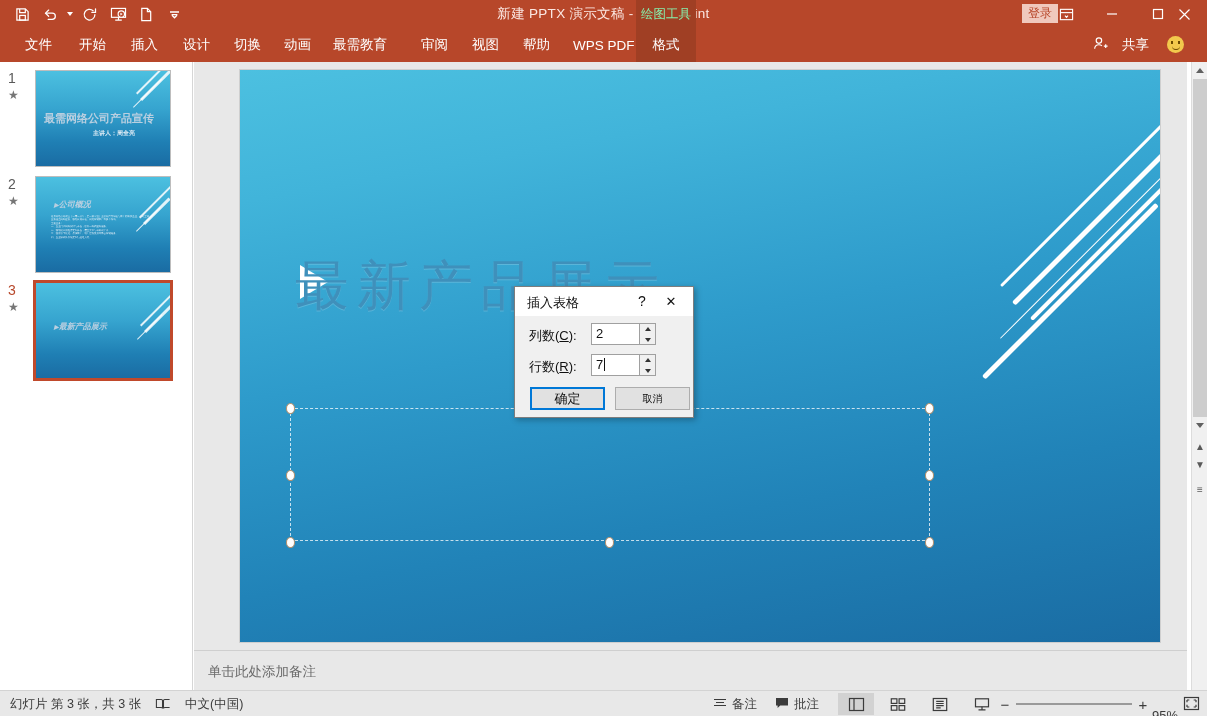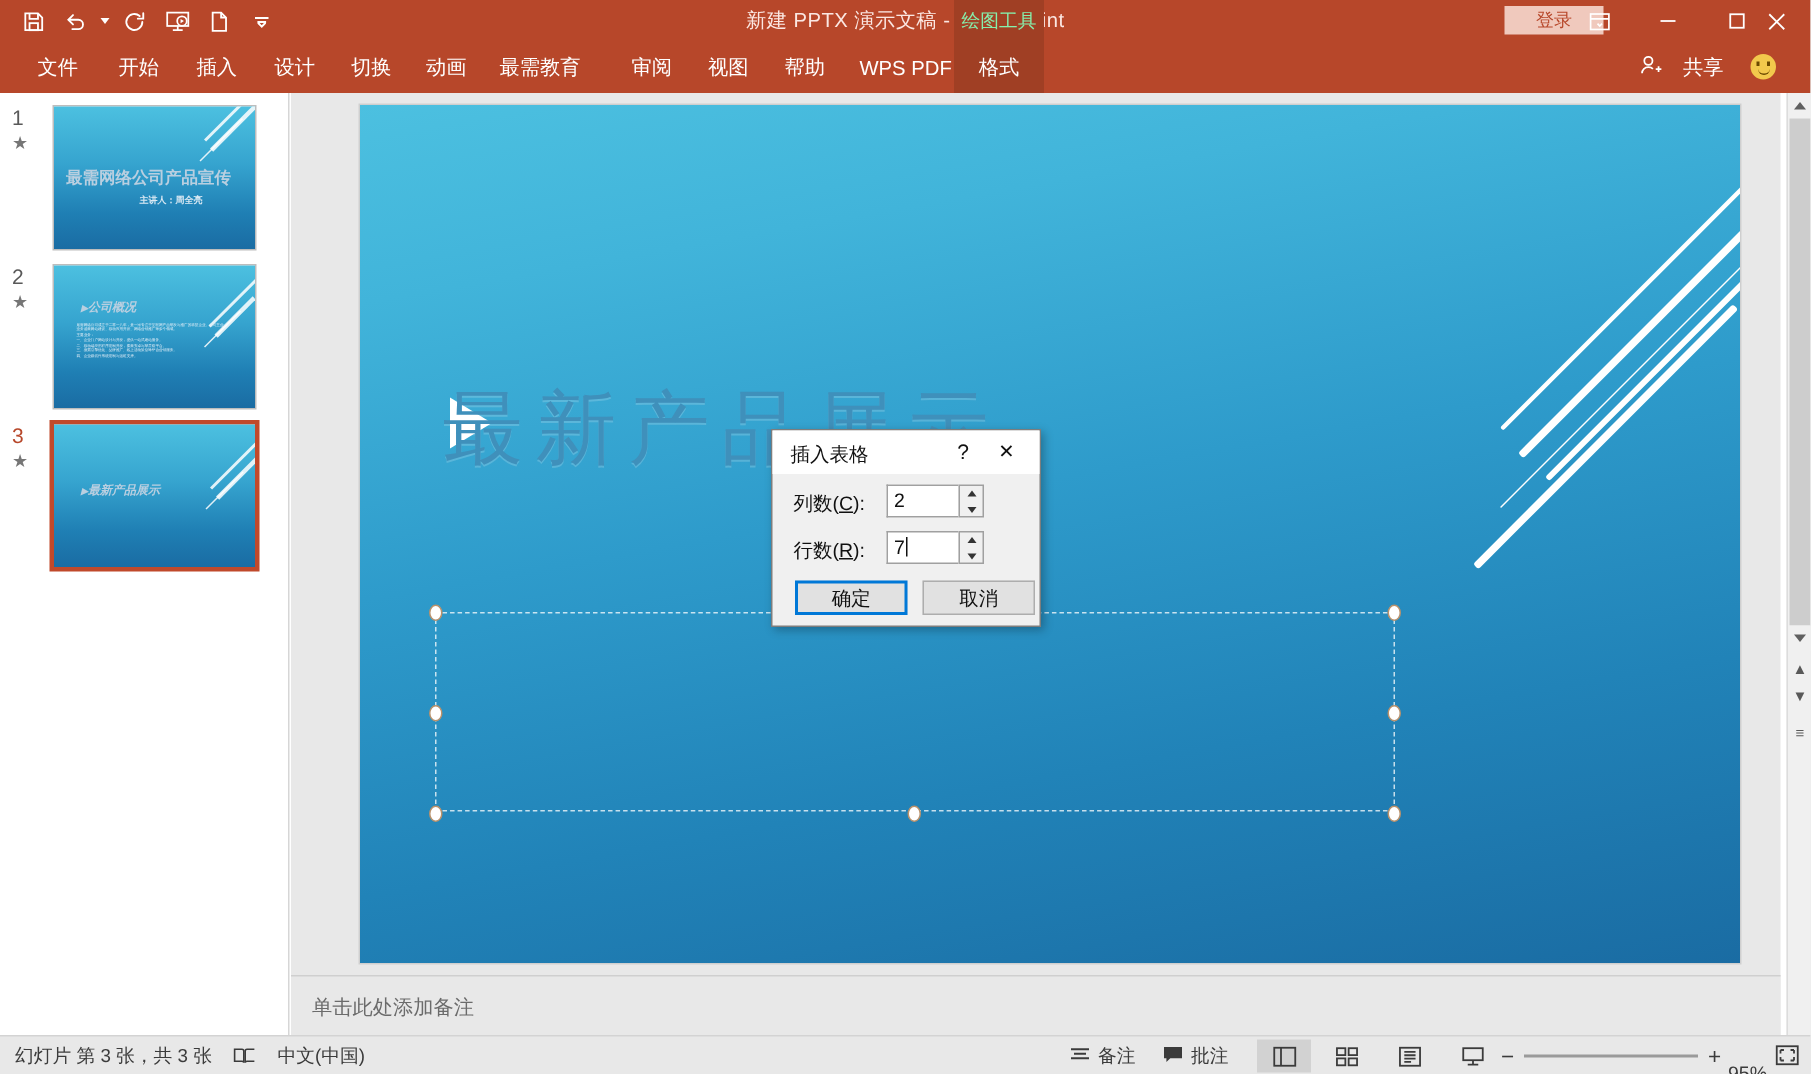--- a/index.html
+++ b/index.html
@@ -30,21 +30,21 @@
     position:absolute; left:0; top:0; width:1207px; height:28px;
     display:flex; align-items:center; justify-content:center;
     font-size:13.5px; color:#fbe7e2; letter-spacing:.3px; pointer-events:none;
   }
   #ctx-tab-label {
     position:absolute; left:636px; top:0; width:60px; height:28px;
     background:#a03f24; color:#86efac;
     display:flex; align-items:center; justify-content:center; font-size:12.5px;
   }
   #login-btn {
-    position:absolute; right:138px; top:4px; width:66px; height:19px;
+    position:absolute; right:149px; top:4px; width:36px; height:19px;
     background:#f0c9bd; color:#b7472a; font-size:12px;
     display:flex; align-items:center; justify-content:center; cursor:default;
   }
   .winbtn {
     position:absolute; top:0; height:28px; width:46px;
     display:flex; align-items:center; justify-content:center; color:#fff; cursor:default;
   }
   #ribbon-display { right:118px; }
   #btn-min { right:72px; }
   #btn-max { right:26px; }
@@ -267,21 +267,21 @@
   .spin-up { top:0; } .spin-dn { top:11px; }
   .spin-up::after { content:""; border-left:3.5px solid transparent; border-right:3.5px solid transparent; border-bottom:4px solid #333; }
   .spin-dn::after { content:""; border-left:3.5px solid transparent; border-right:3.5px solid transparent; border-top:4px solid #333; }
   #btn-ok {
     position:absolute; left:15px; top:100px; width:75px; height:23px;
     background:#e1e1e1; border:2px solid #0078d7; font-size:13px; color:#111;
     display:flex; align-items:center; justify-content:center; cursor:default;
   }
   #btn-cancel {
     position:absolute; left:100px; top:100px; width:75px; height:23px;
-    background:#e1e1e1; border:1px solid #adadad; font-size:13px; color:#111;
+    background:#e1e1e1; border:1px solid #adadad; font-size:10px; color:#111;
     display:flex; align-items:center; justify-content:center; cursor:default;
   }
 </style>
 </head>
 <body>
 
 <div id="titlebar">
 
   <div id="doc-title">新建 PPTX 演示文稿  -  PowerPoint</div>
 

